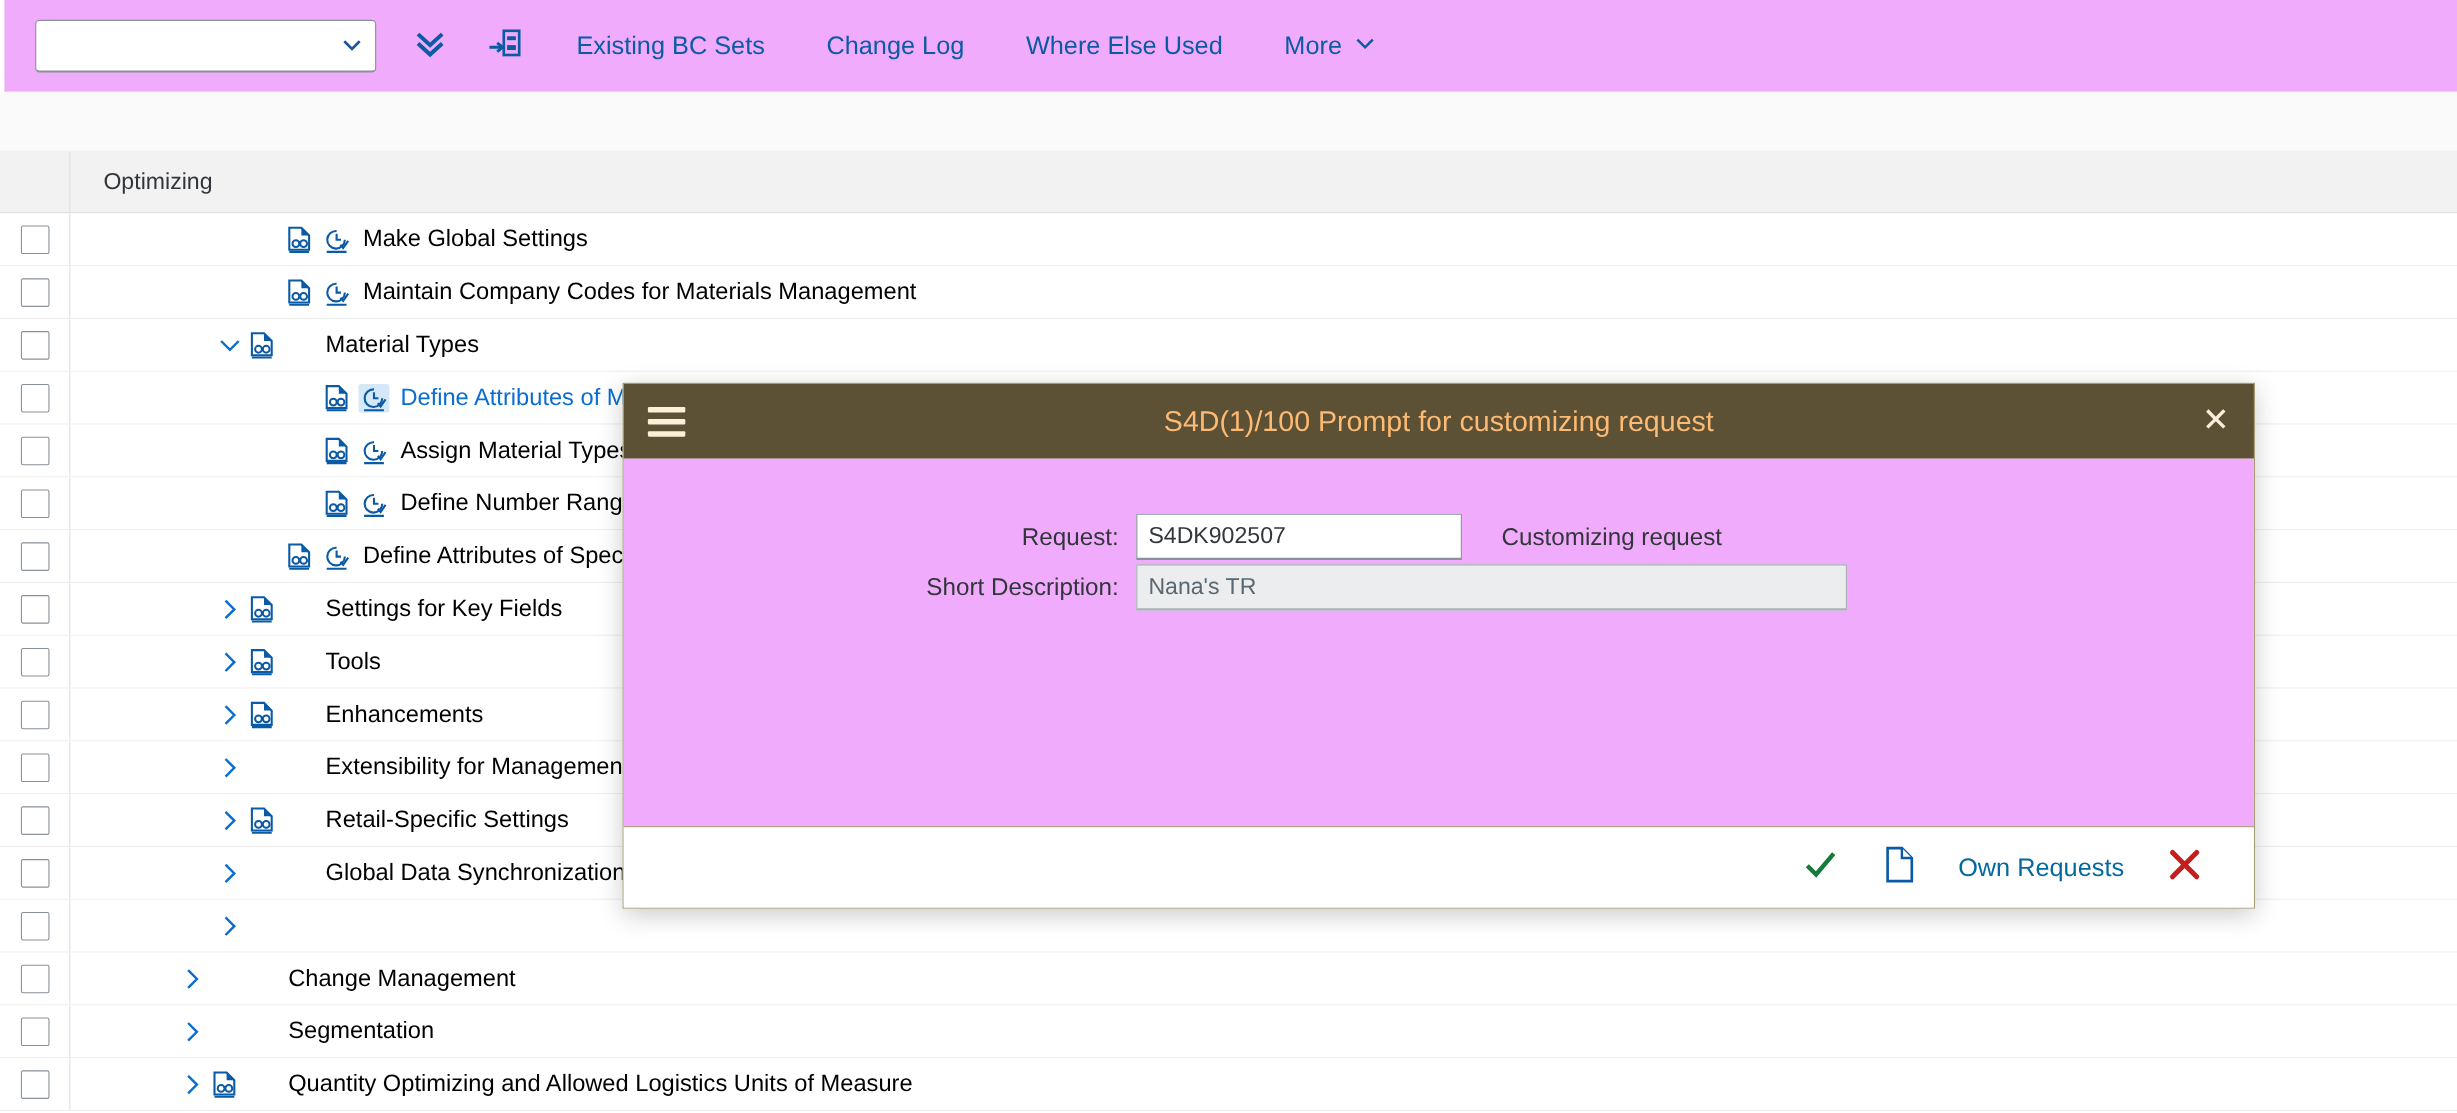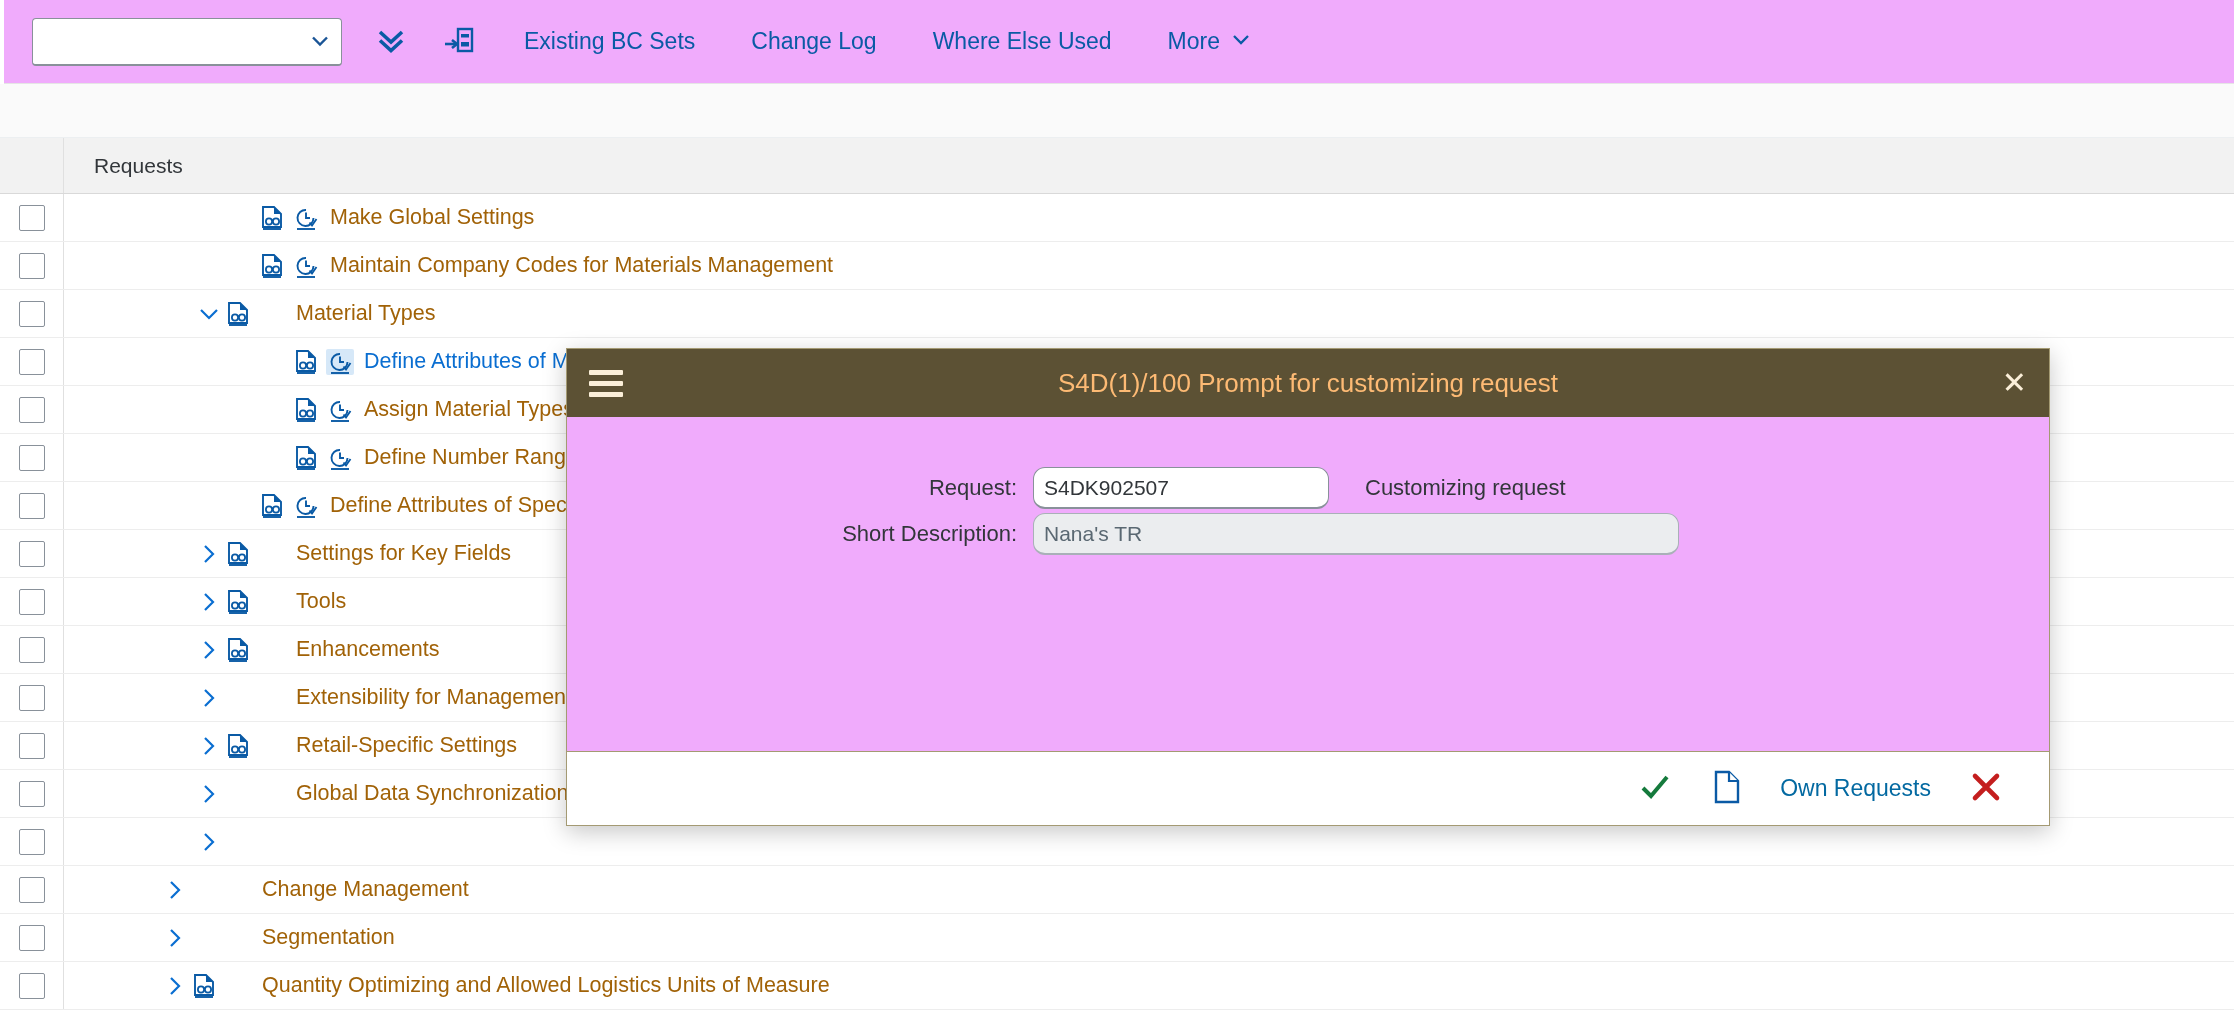--- a/index.html
+++ b/index.html
@@ -67,21 +67,21 @@
     display: flex; height: 48px; align-items: center;
     border-bottom: 1px solid #ededed;
     background: #fff;
   }
   .row-cell { flex: 1; display: flex; align-items: center; height: 100%; }
   .cb {
     width: 26px; height: 26px;
     border: 1px solid #89919a; border-radius: 2px; background: #fff;
     cursor: pointer;
   }
-  .node-text { font-size: 21.5px; color: #a16207; white-space: nowrap; }
+  .node-text { font-size: 21.5px; color: #000000; white-space: nowrap; }
   .node-text.sel { color: #0a6ed1; }
   .icon-slot { width: 28px; min-width: 28px; display: flex; align-items: center; justify-content: center; }
   .twisty { width: 30px; min-width: 30px; display: flex; align-items: center; justify-content: center; cursor: pointer; }
   .gap { display: inline-block; }
   .hl { background: #d6e8f8; border-radius: 2px; }
 
   
   .dialog {
     position: absolute;
     left: 566px; top: 348px;
@@ -106,21 +106,21 @@
     font-size: 26px; color: #fdba74; pointer-events: none;
   }
   .dlg-close { margin-left: auto; font-size: 30px; line-height: 1; cursor: pointer; color: #fbefd9; z-index: 2; }
   .dlg-body { flex: 1; background: #f0abfc; position: relative; }
   .form-row { display: flex; align-items: center; }
   .form-row.r1 { position: absolute; left: 0; top: 50px; width: 100%; }
   .form-row.r2 { position: absolute; left: 0; top: 96px; width: 100%; }
   .f-label { width: 466px; text-align: right; padding-right: 16px; font-size: 22px; color: #32363a; }
   .f-input {
     height: 42px; border: 1px solid #89919a; border-bottom: 2px solid #89919a;
-    border-radius: 12px; background: #fff;
+    border-radius: 0; background: #fff;
     font-size: 21px; color: #32363a;
     padding: 0 10px; display: flex; align-items: center;
   }
   .f-input.w-req { width: 296px; }
   .f-input.w-desc { width: 646px; background: #ebedef; color: #5a6872; border-color: #a9b0b8; }
   .f-side { margin-left: 36px; font-size: 22px; color: #32363a; }
   .dlg-footer {
     height: 74px; border-top: 1px solid #a49a73;
     display: flex; align-items: center; justify-content: flex-end;
     padding-right: 26px; gap: 0px;
@@ -183,21 +183,21 @@
           </svg>
       </span>
     </div>
   </div>
 
   <div class="grid-wrap">
     <div class="grid-topband"></div>
 
     <div class="grid-head">
       <div class="col-check"></div>
-      <div class="col-struct">Requests</div>
+      <div class="col-struct">Optimizing</div>
     </div>
 
     <div id="rows">
         <div class="grid-row">
           <div class="col-check">
             <div class="cb"></div>
           </div>
           <div class="row-cell">
             <span class="gap" style="width: 164px;"></span>
             <span class="twisty"></span>

